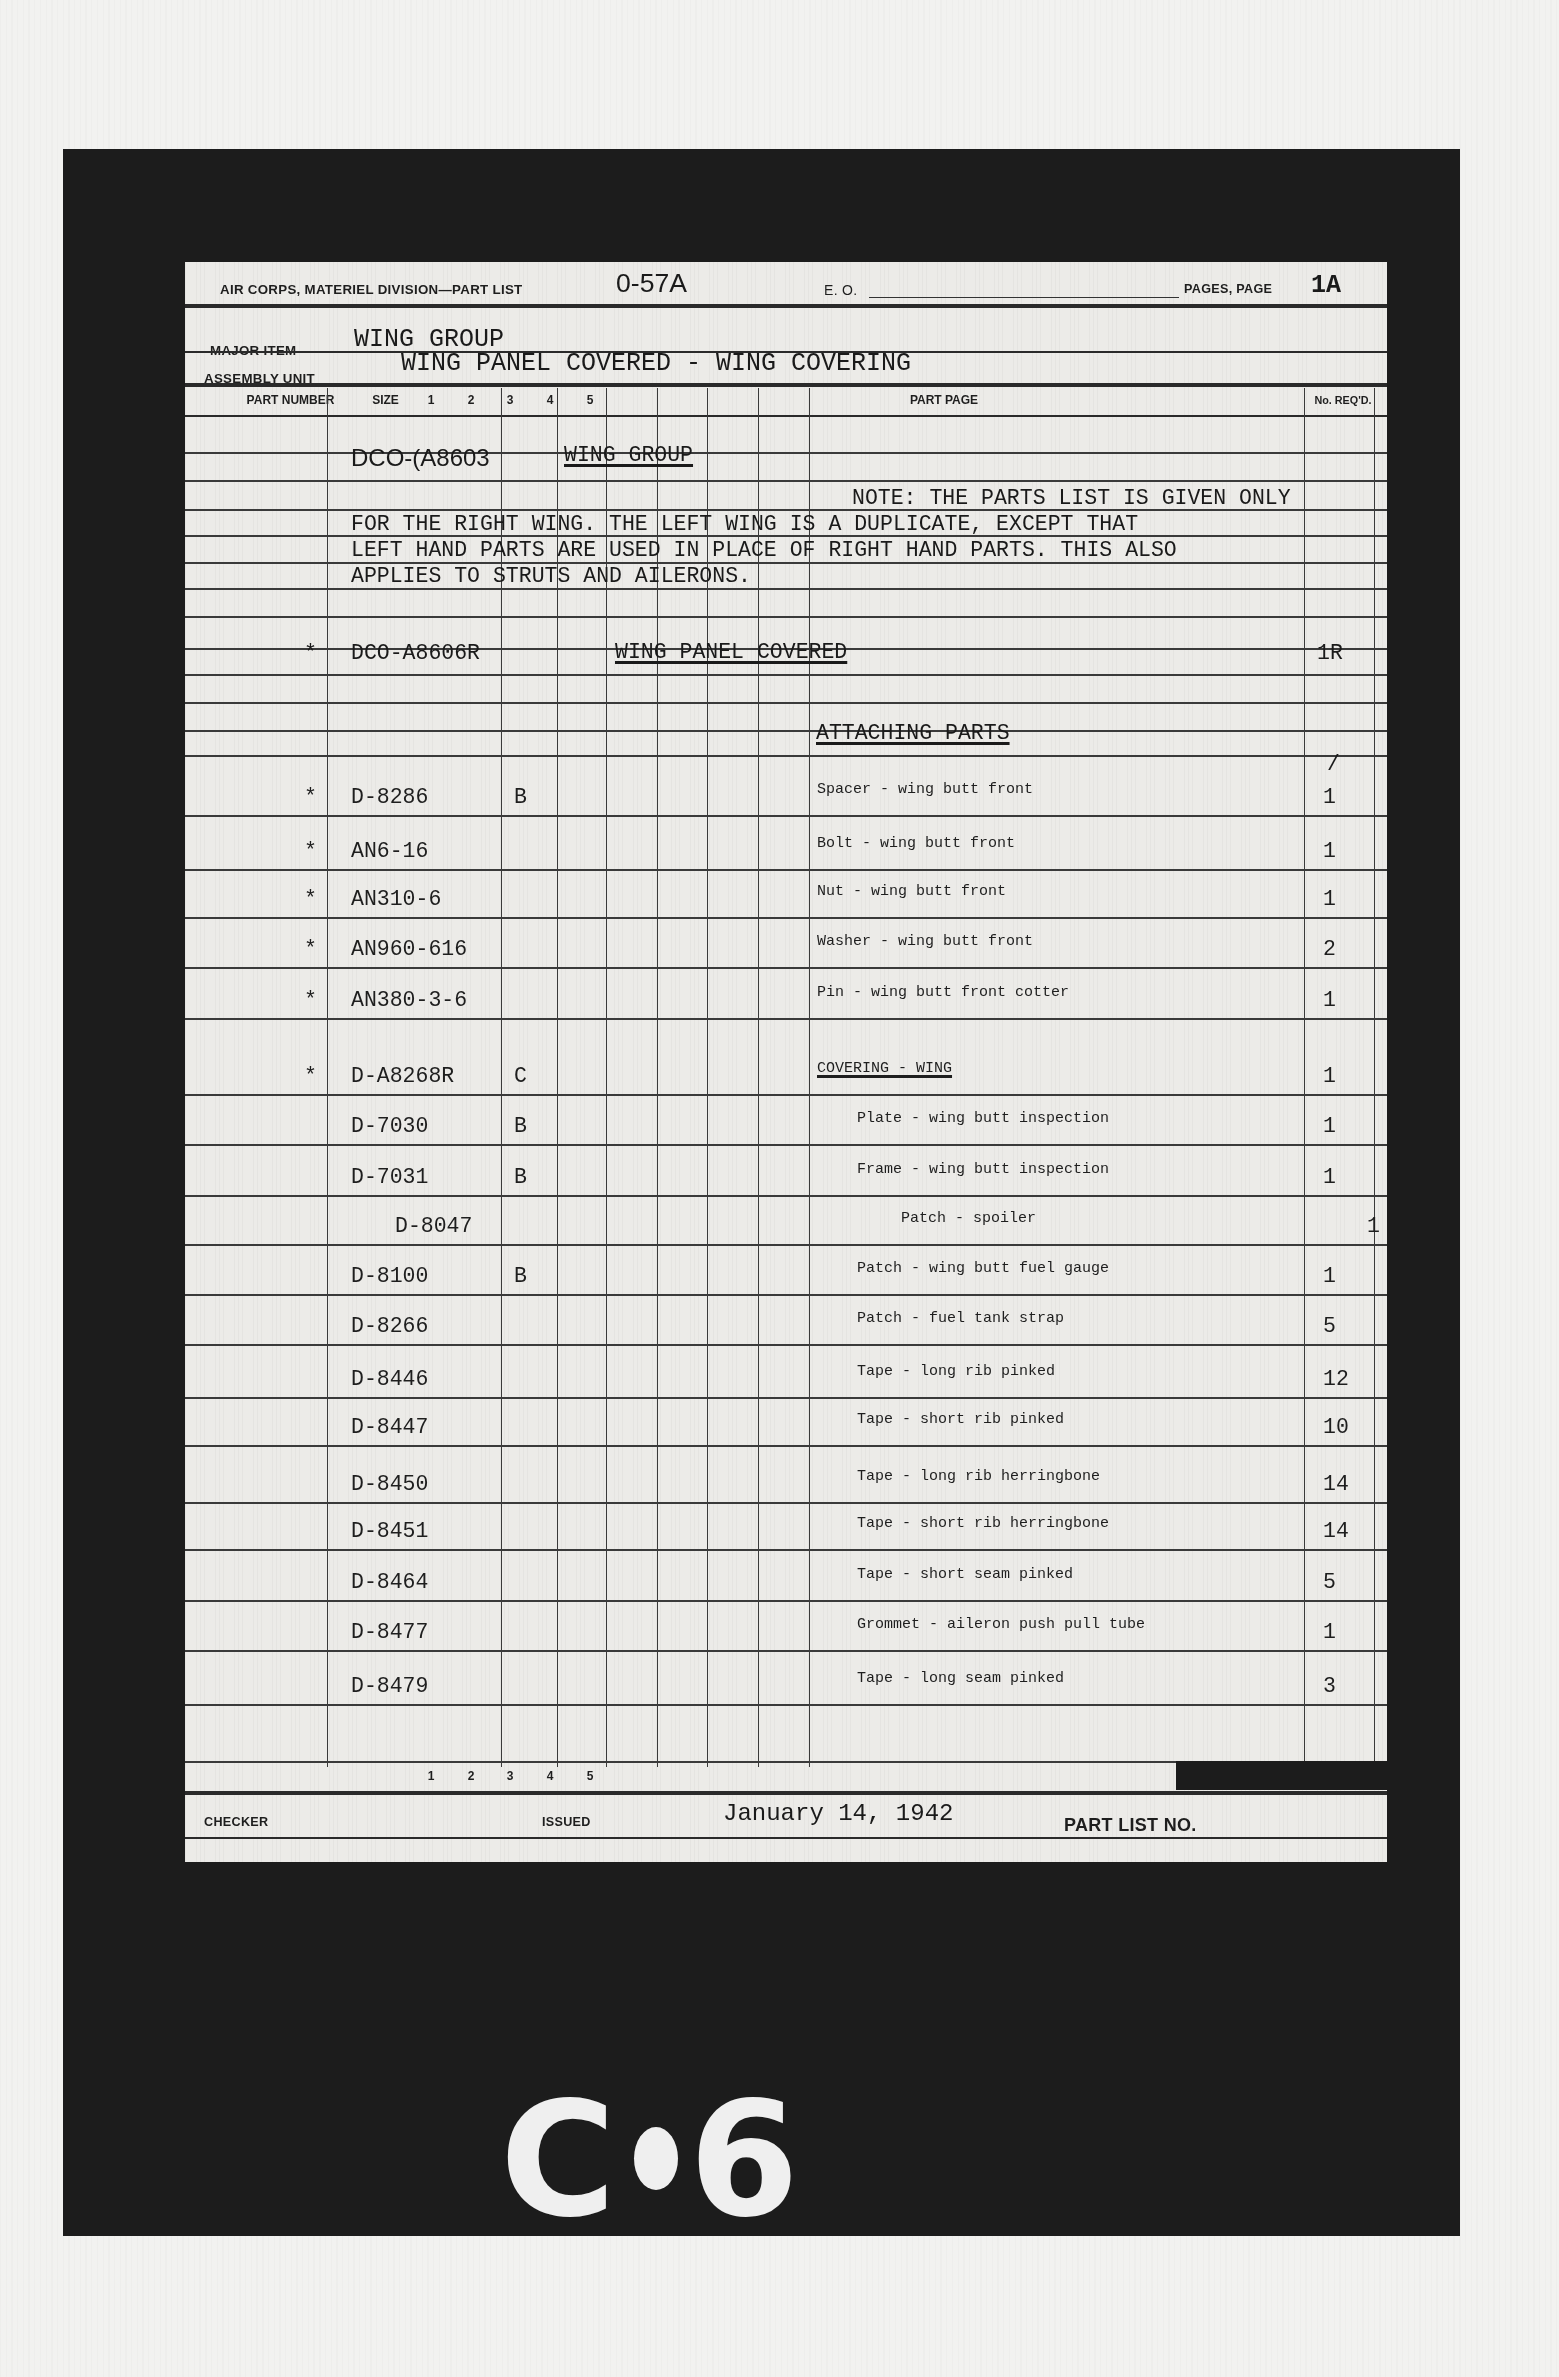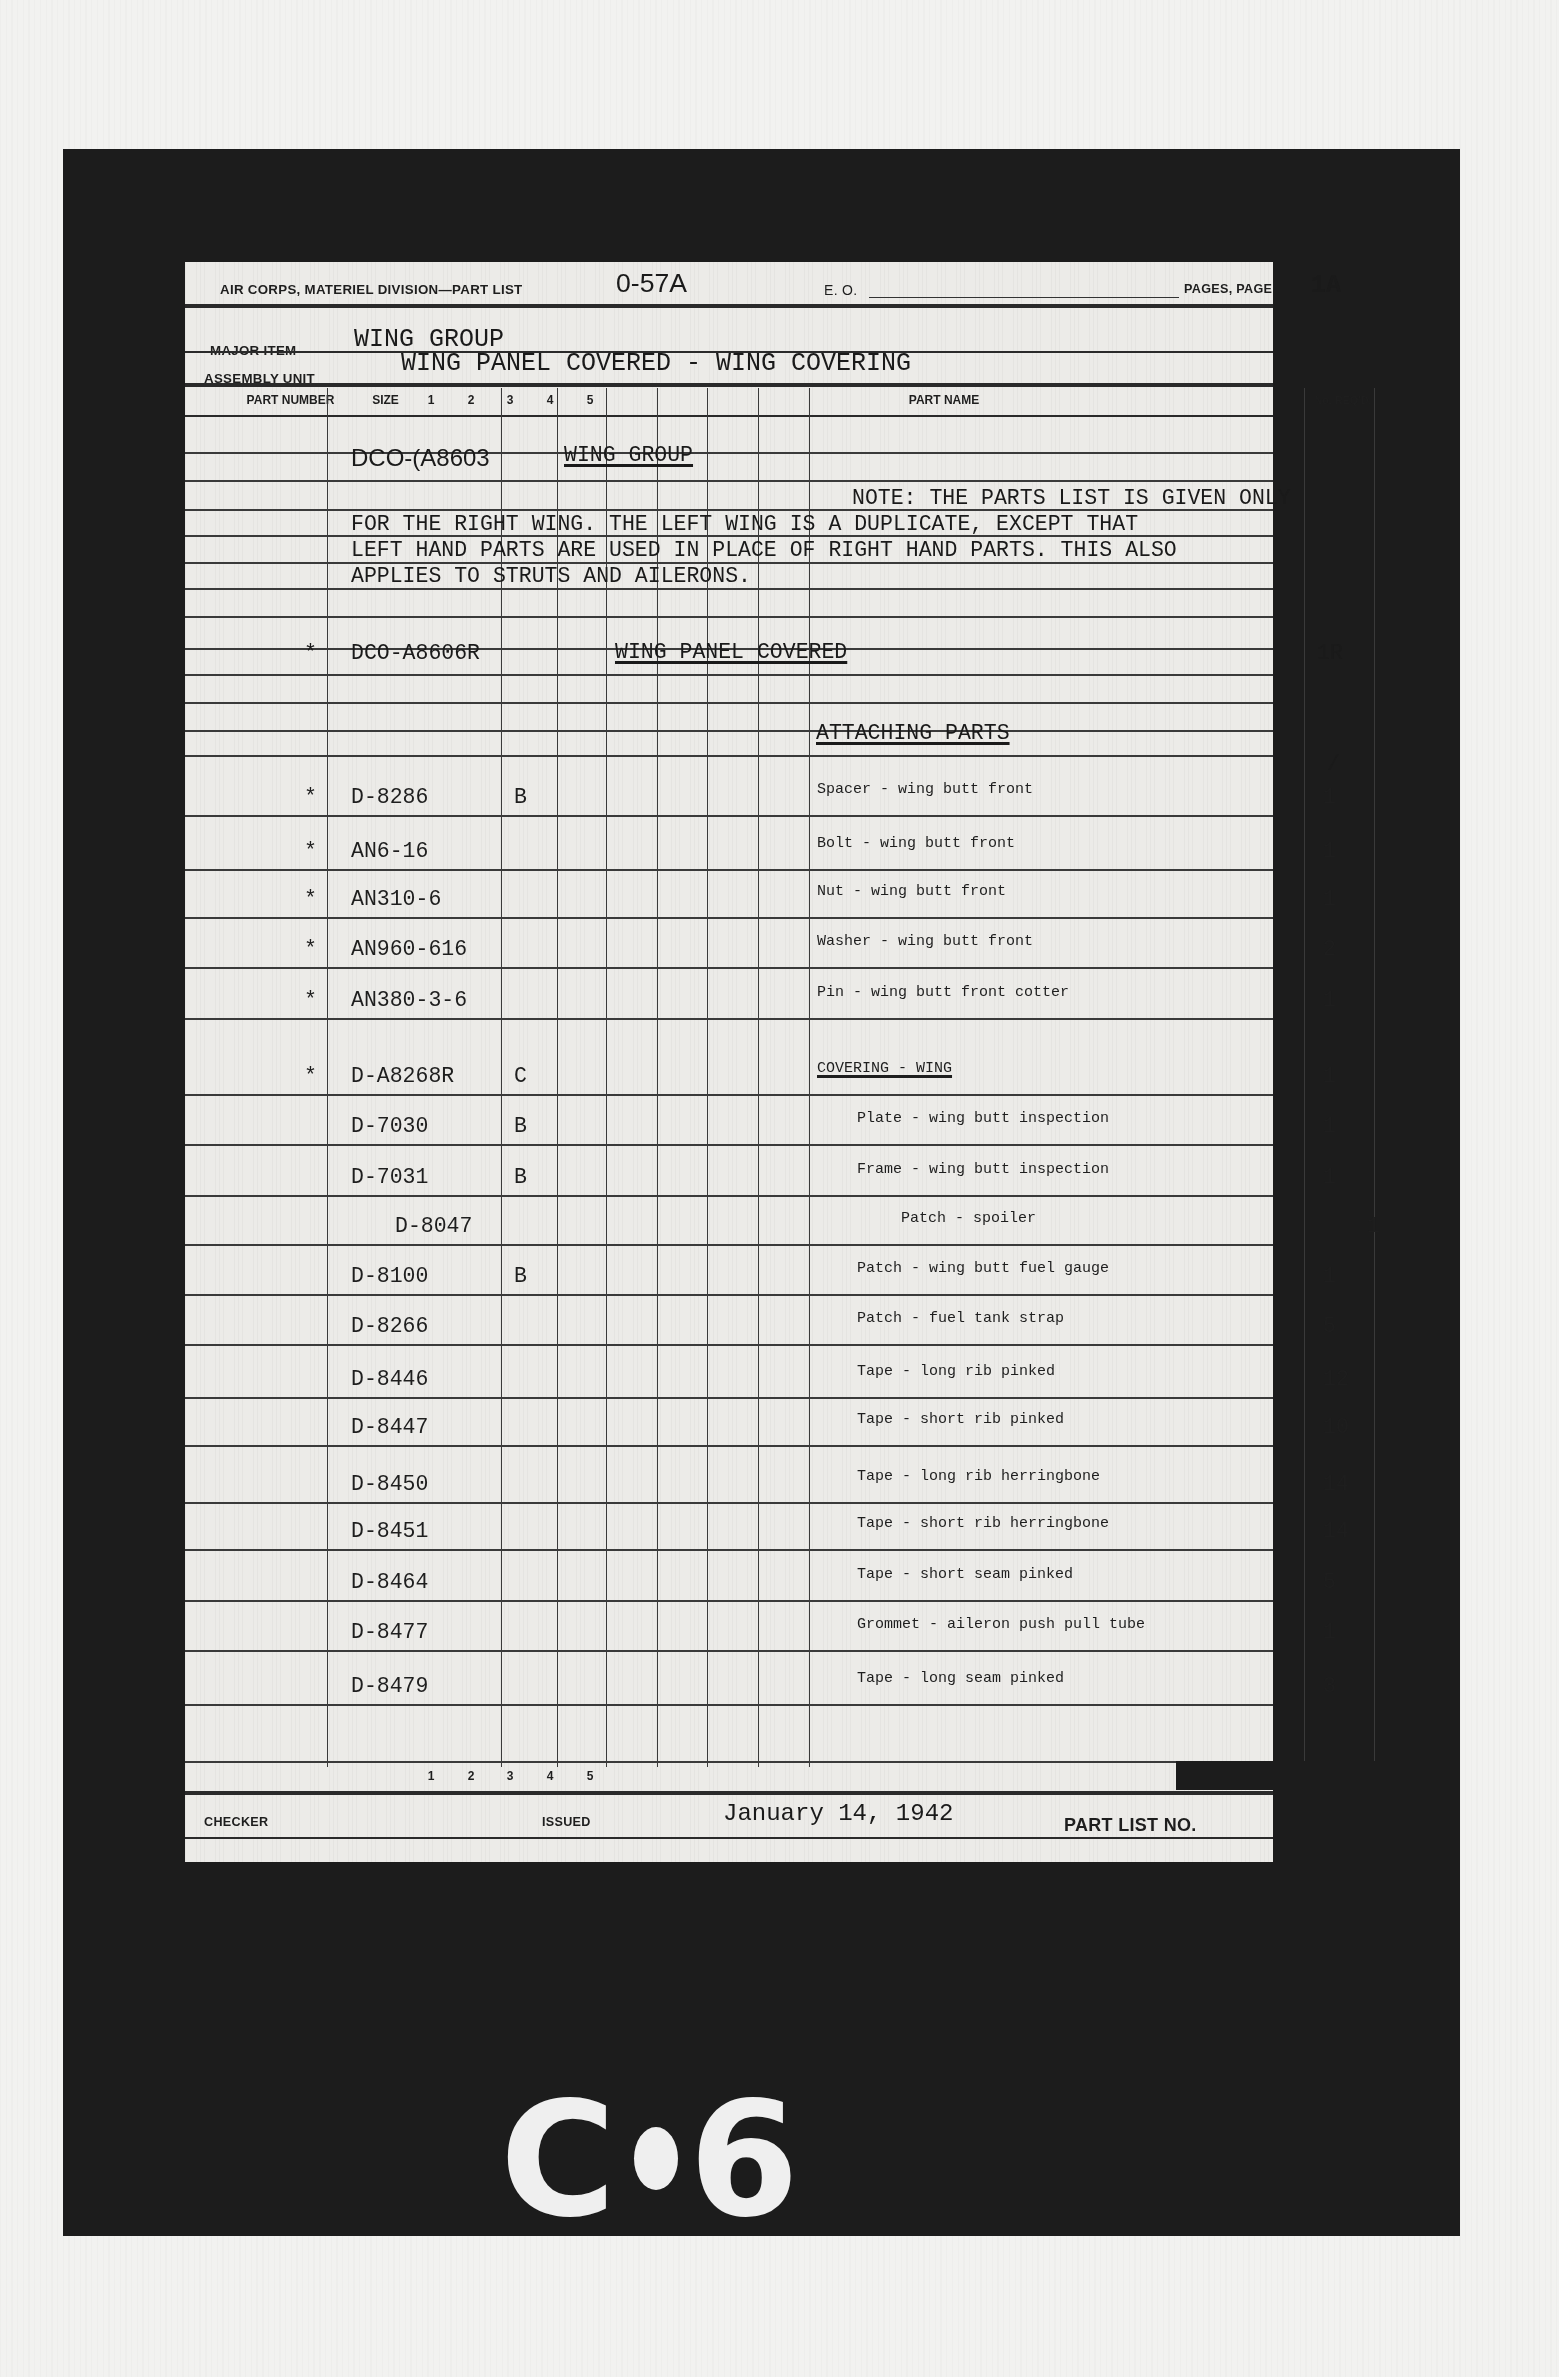--- a/index.html
+++ b/index.html
@@ -7,21 +7,21 @@
     width:1560px; height:2377px; position:relative; overflow:hidden;
     background:#f2f2f0;
     background-image: repeating-linear-gradient(90deg, rgba(0,0,0,0.015) 0 1.3px, transparent 1.3px 5.7px);
     font-family:"Liberation Sans", sans-serif;
   }
   .frame {
     position:absolute; left:63px; top:149px; width:1397px; height:2087px;
     background:#1c1c1c;
   }
   .sheet {
-    position:absolute; left:185px; top:262px; width:1088px; height:1600px;
+    position:absolute; left:185px; top:262px; width:1202px; height:1600px;
     background:#ecebe8;
     background-image: repeating-linear-gradient(90deg, rgba(0,0,0,0.03) 0 0.6px, transparent 0.6px 3.8px);
     color:#1e1e1e;
   }
   .hdr-line { position:absolute; left:0; right:0; height:3.8px; background:#2a2a2a; }
   .hdr-line.thin { height:1.9px; }
   .label {
     position:absolute; font-family:"Liberation Sans", sans-serif; font-weight:bold;
     font-size:14px; letter-spacing:0.3px; color:#1e1e1e; white-space:nowrap;
   }
@@ -74,21 +74,21 @@
   <span class="typed" style="left:216px;top:87px;font-size:25px;">WING PANEL COVERED - WING COVERING</span>
   <div class="hdr-line" style="top:121px;"></div>
 
   <span class="colhead" style="left:39px;width:133px;">PART NUMBER</span>
   <span class="colhead" style="left:175px;width:51px;">SIZE</span>
   <span class="colhead" style="left:226px;width:40px;">1</span>
   <span class="colhead" style="left:266px;width:40px;">2</span>
   <span class="colhead" style="left:305px;width:40px;">3</span>
   <span class="colhead" style="left:345px;width:40px;">4</span>
   <span class="colhead" style="left:385px;width:40px;">5</span>
-  <span class="colhead" style="left:443px;width:632px;">PART NAME</span>
+  <span class="colhead" style="left:443px;width:632px;">PART PAGE</span>
   <span class="colhead" style="left:1123px;width:70px;font-size:10.8px;">No. REQ'D.</span>
   <div class="hdr-line thin" style="top:153px;"></div>
 
   <div class="vline" style="left:142px;top:126px;height:1379px;"></div>
   <div class="vline" style="left:316px;top:126px;height:1379px;"></div>
   <div class="vline" style="left:372px;top:126px;height:1379px;"></div>
   <div class="vline" style="left:421px;top:126px;height:1379px;"></div>
   <div class="vline" style="left:472px;top:126px;height:1379px;"></div>
   <div class="vline" style="left:522px;top:126px;height:1379px;"></div>
   <div class="vline" style="left:573px;top:126px;height:1379px;"></div>

